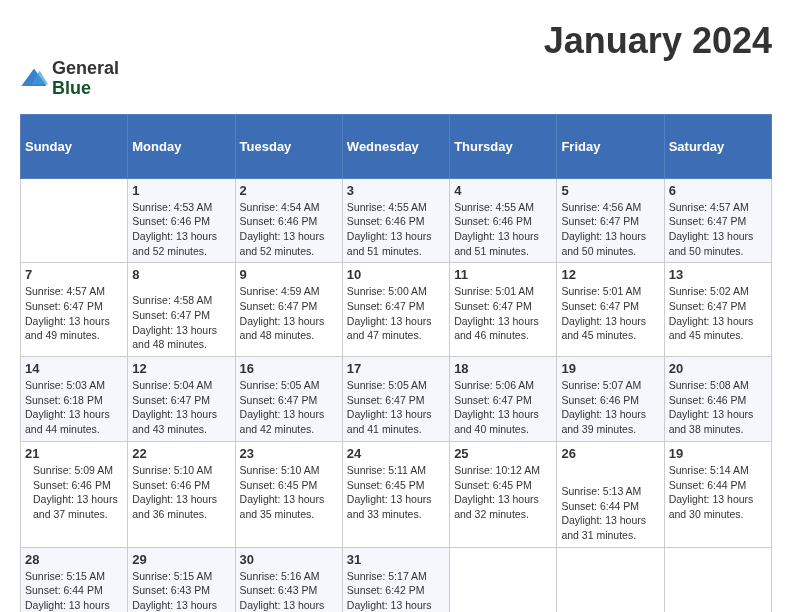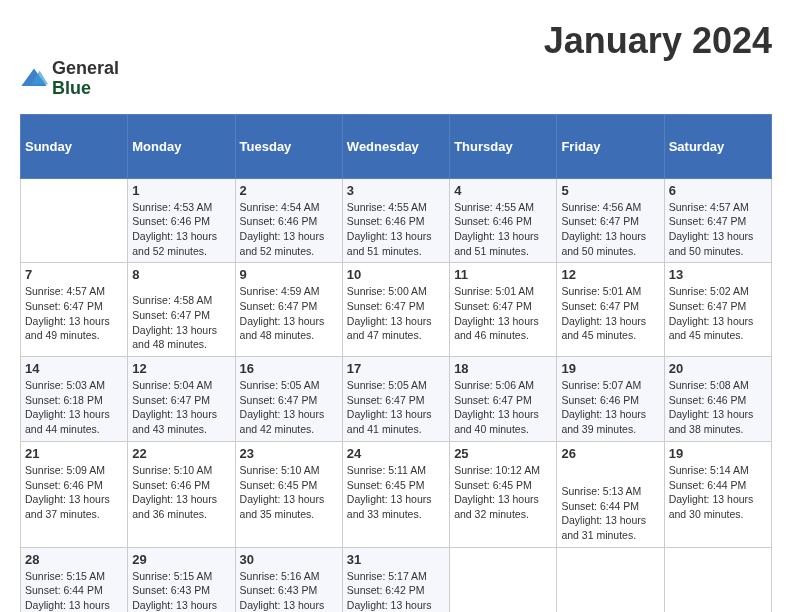--- a/index.html
+++ b/index.html
@@ -255,21 +255,21 @@
           <span class="day-num">20</span>
           <div class="day-info" style="white-space: pre-line;">Sunrise: 5:08 AM
 Sunset: 6:46 PM
 Daylight: 13 hours
 and 38 minutes.</div>
         </td>
       </tr>
       <tr>
         <td>
           <span class="day-num">21</span>
-          <div class="day-info" style="white-space: pre-line;">Sunrise: 5:09 AM
+          <div class="day-info" style="white-space: pre-line; margin-left: 8px;">Sunrise: 5:09 AM
 Sunset: 6:46 PM
 Daylight: 13 hours
 and 37 minutes.</div>
         </td>
         <td>
           <span class="day-num">22</span>
           <div class="day-info" style="white-space: pre-line;">Sunrise: 5:10 AM
 Sunset: 6:46 PM
 Daylight: 13 hours
 and 36 minutes.</div>

